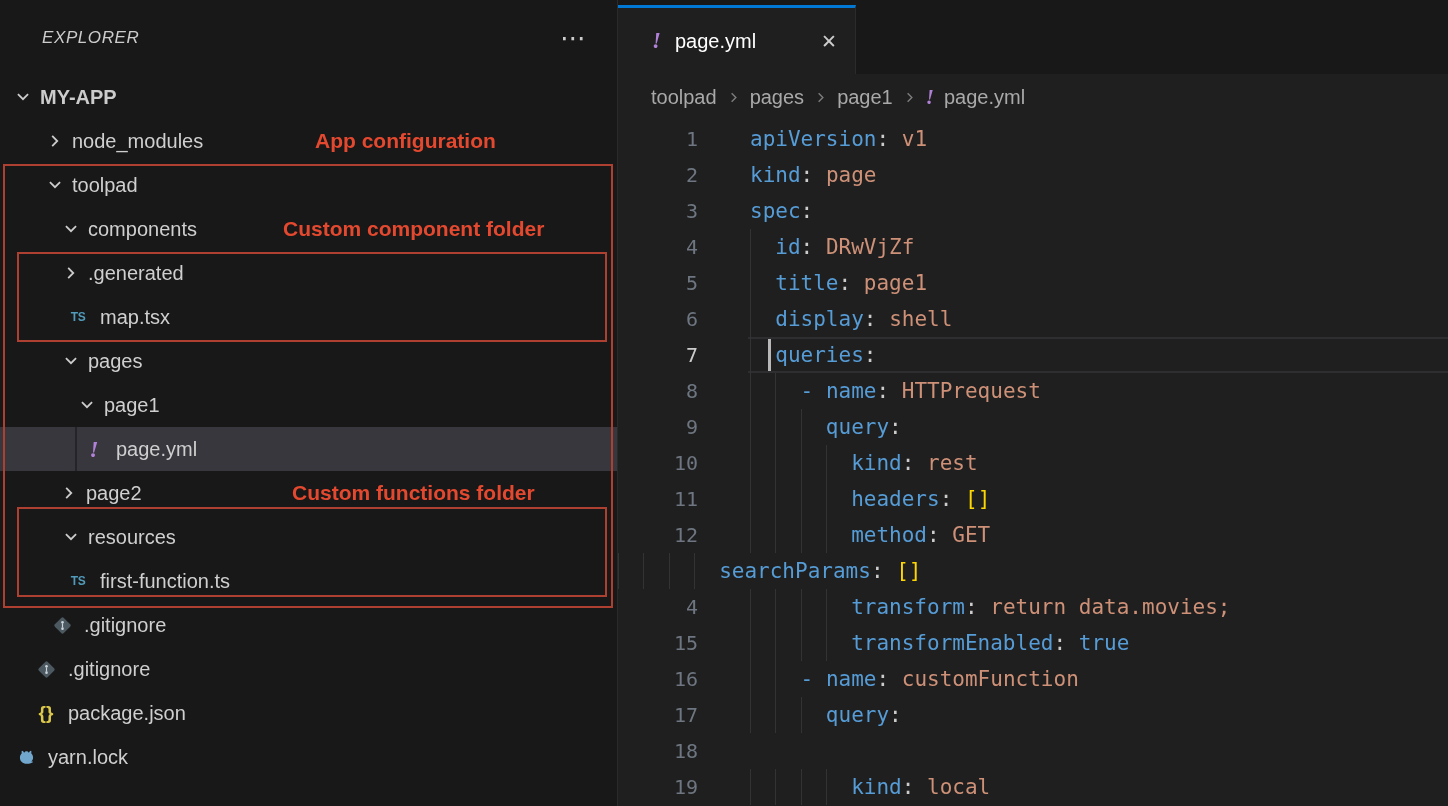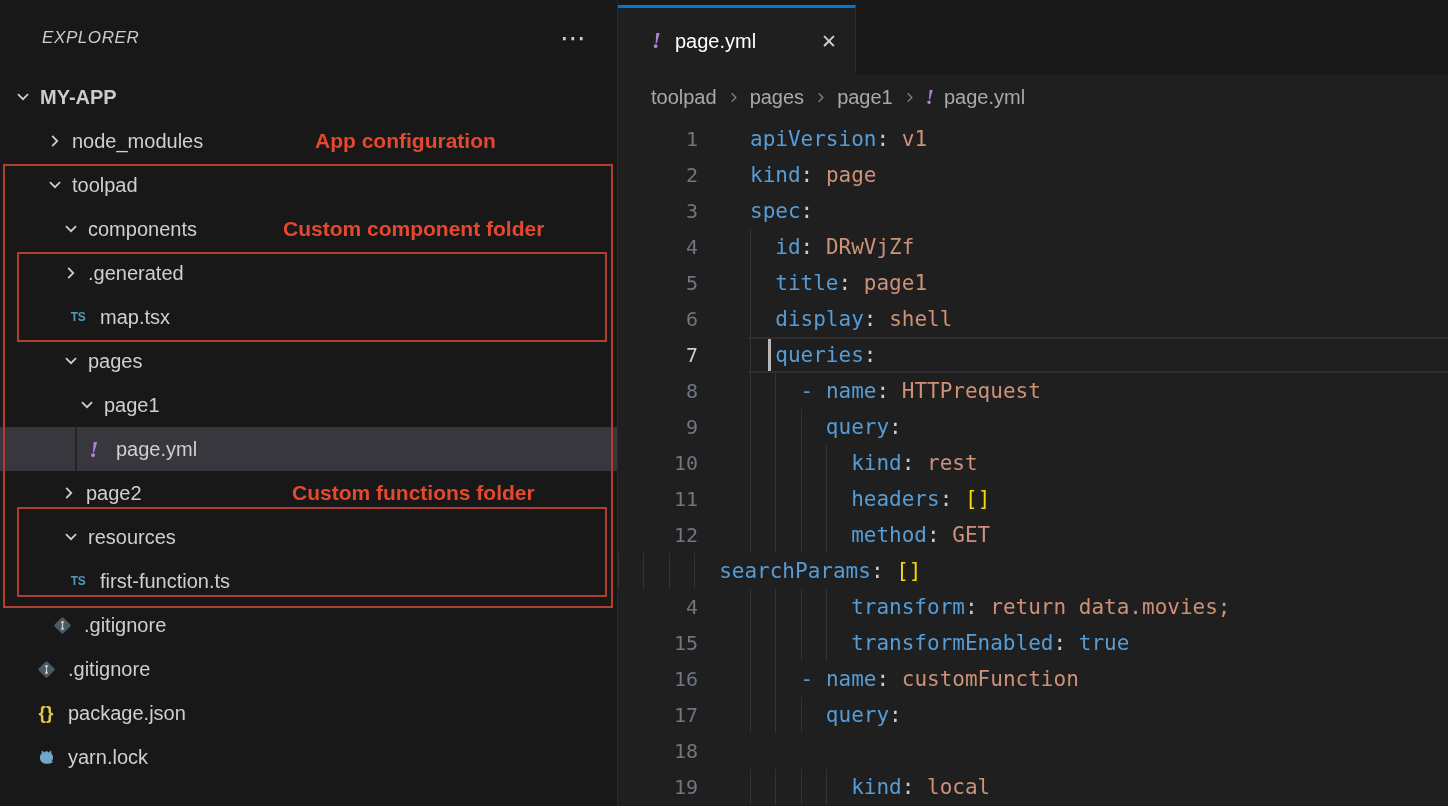--- a/index.html
+++ b/index.html
@@ -175,21 +175,21 @@
             <circle cx="8" cy="10.4" r="1" fill="#c8d2d8"></circle>
             <path d="M8 6.4v3.2" stroke="#c8d2d8" stroke-width=".9"></path>
           </svg>
         </span>
         <span class="label">.gitignore</span>
       </div>
       <div class="tree-row" style="padding-left: 34px;">
         <span class="ficon json">{}</span>
         <span class="label">package.json</span>
       </div>
-      <div class="tree-row" style="padding-left: 34px;">
+      <div class="tree-row" style="padding-left: 14px;">
         <span class="ficon">
           <svg width="21" height="21" viewBox="0 0 16 16">
             <path d="M8 3.2c-.9 0-1.4.5-1.8 1.1-.5-.8-1.1-1.6-1.6-1.5-.4.1-.4 1.2-.2 2C3.5 5.6 3 6.8 3 8.1c0 2.6 2.2 4.7 5 4.7.9 0 2.4-.1 3.6-.6.8-.3 1.4-.7 1.3-1-.1-.3-.7-.2-1.3-.1.9-.8 1.4-2 1.4-3 0-1.3-.5-2.5-1.4-3.3.2-.8.2-1.9-.2-2-.5-.1-1.1.7-1.6 1.5-.4-.6-.9-1.1-1.8-1.1z" fill="#72a7cd"></path>
           </svg>
         </span>
         <span class="label">yarn.lock</span>
       </div>
     </div>
   <div class="ann-layer" id="annotations">
       <div class="ann-box" style="left: 3px; top: 164px; width: 610px; height: 444px;"></div>

